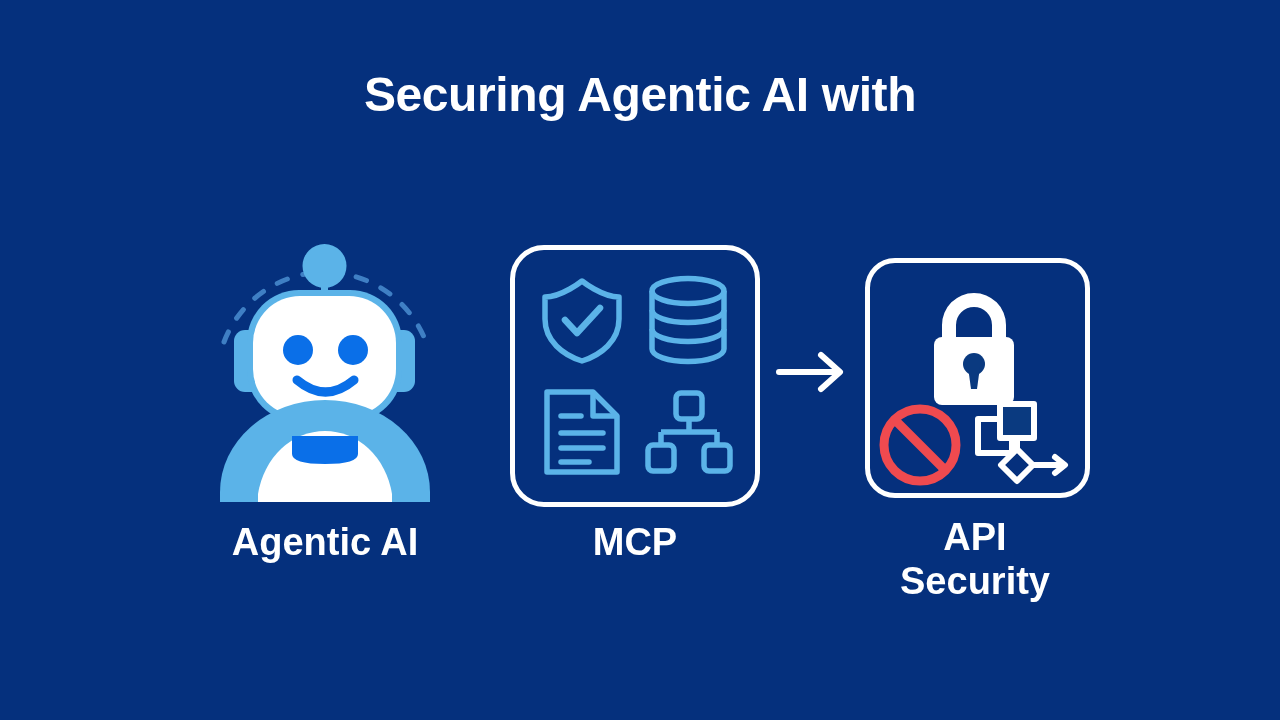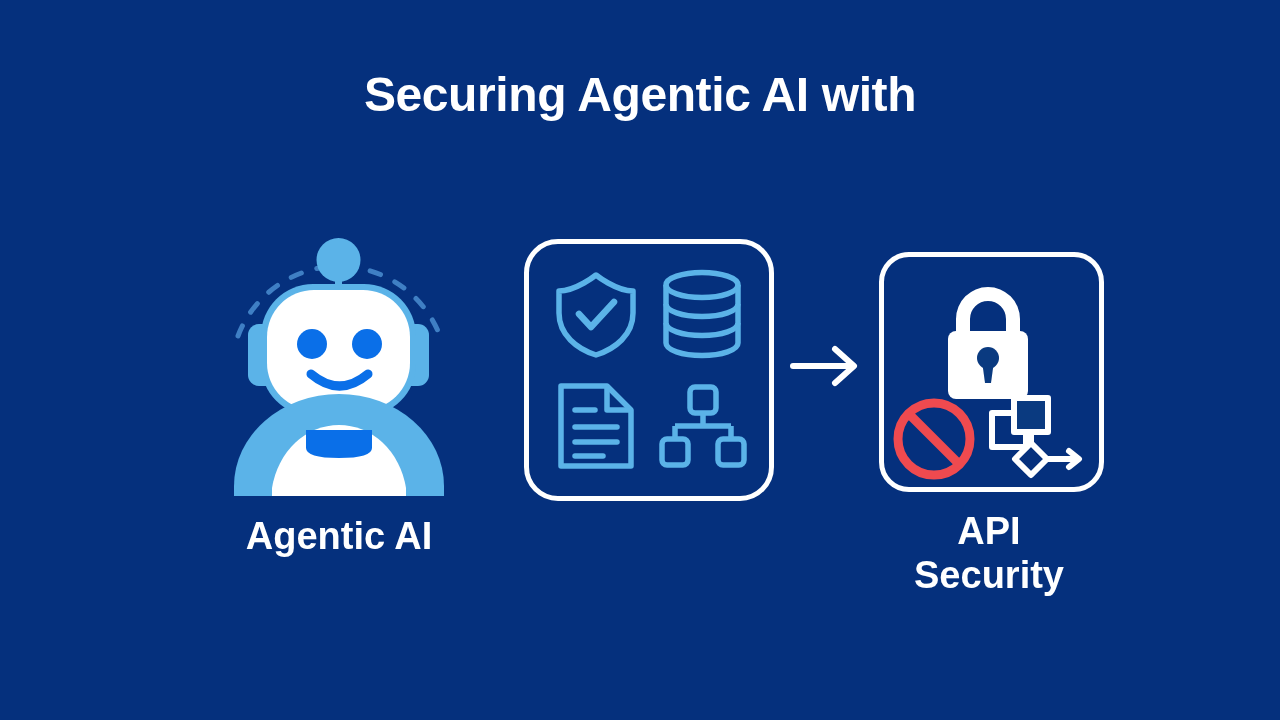--- a/index.html
+++ b/index.html
@@ -35,24 +35,23 @@
     font-weight: bold;
     letter-spacing: -0.4px;
     line-height: 58px;
     color: #ffffff;
   }
 
   
   .stage {
     position: absolute;
     left: 0;
-    top: 204px;
+    top: 210px;
     width: 1048px;
     height: 420px;
-    margin-left: 14px;
   }
 
   
   .node-robot {
     position: absolute;
     left: 180px;
     top: 10px;
     width: 290px;
     height: 400px;
   }
@@ -226,20 +225,21 @@
               <rect x="61" y="56" width="26" height="26" rx="5" fill="none" stroke="#5bb3e8" stroke-width="5.5"></rect>
               <line x1="46" y1="30" x2="46" y2="43" stroke="#5bb3e8" stroke-width="5.5"></line>
               <line x1="18" y1="43" x2="74" y2="43" stroke="#5bb3e8" stroke-width="5.5"></line>
               <line x1="18" y1="43" x2="18" y2="56" stroke="#5bb3e8" stroke-width="5.5"></line>
               <line x1="74" y1="43" x2="74" y2="56" stroke="#5bb3e8" stroke-width="5.5"></line>
             </svg>
           </div>
 
         </div>
       </div>
+      <div class="node-label mcp-label">MCP</div>
     </div>
 
     <div class="arrow-wrap">
       <svg width="80" height="44" viewBox="0 0 80 44">
         <line x1="4" y1="22" x2="64" y2="22" stroke="#ffffff" stroke-width="6" stroke-linecap="round"></line>
         <path d="M46 5 L65 22 L46 39" fill="none" stroke="#ffffff" stroke-width="6" stroke-linecap="round" stroke-linejoin="round"></path>
       </svg>
     </div>
 
     <div class="node-api">

